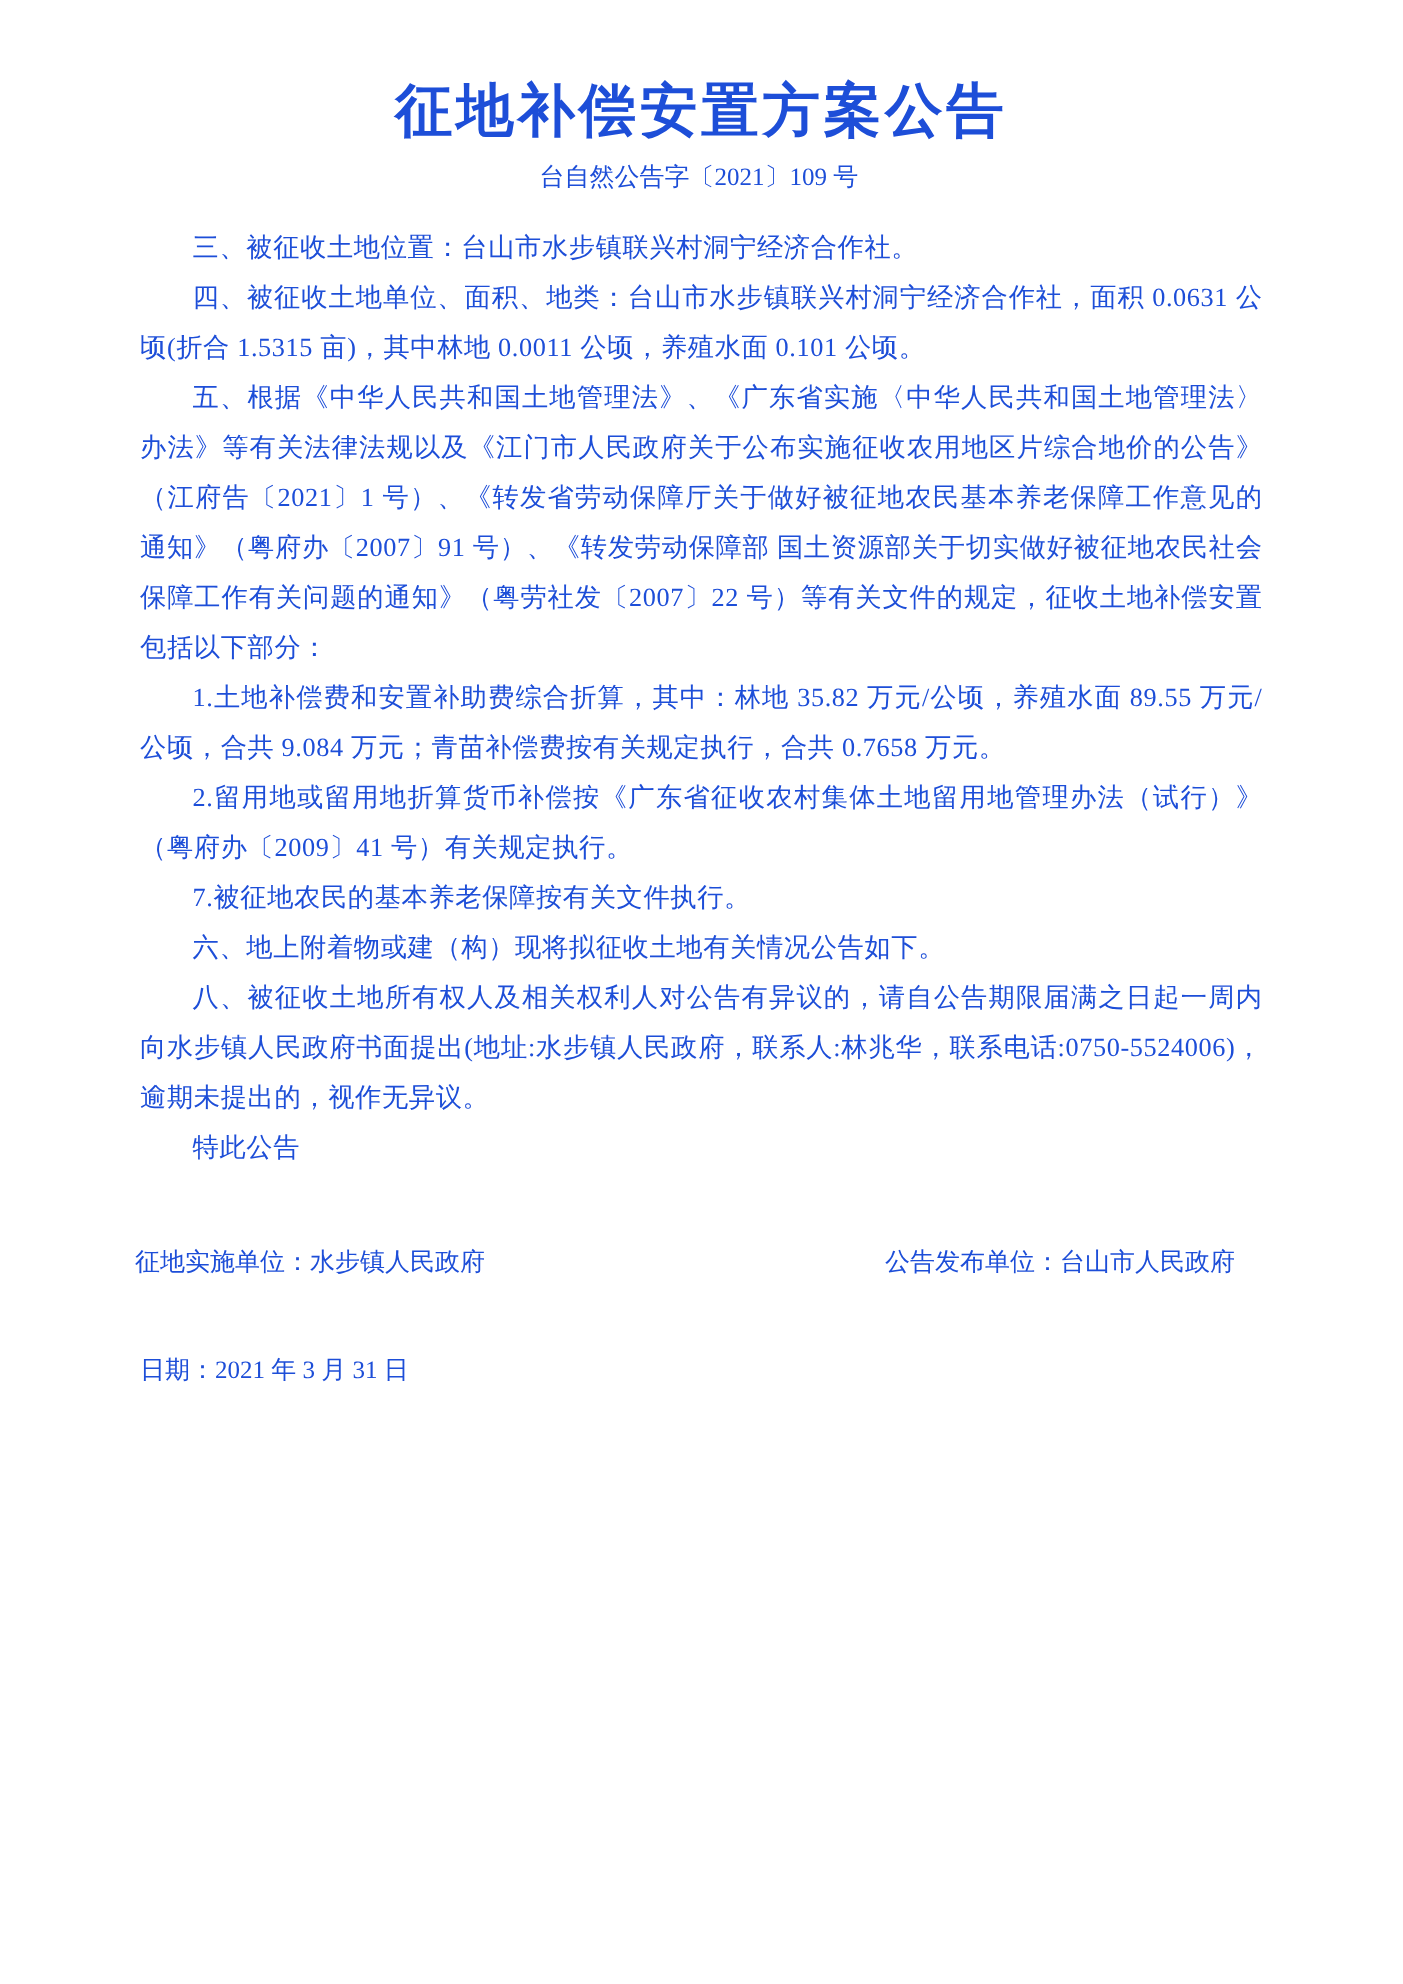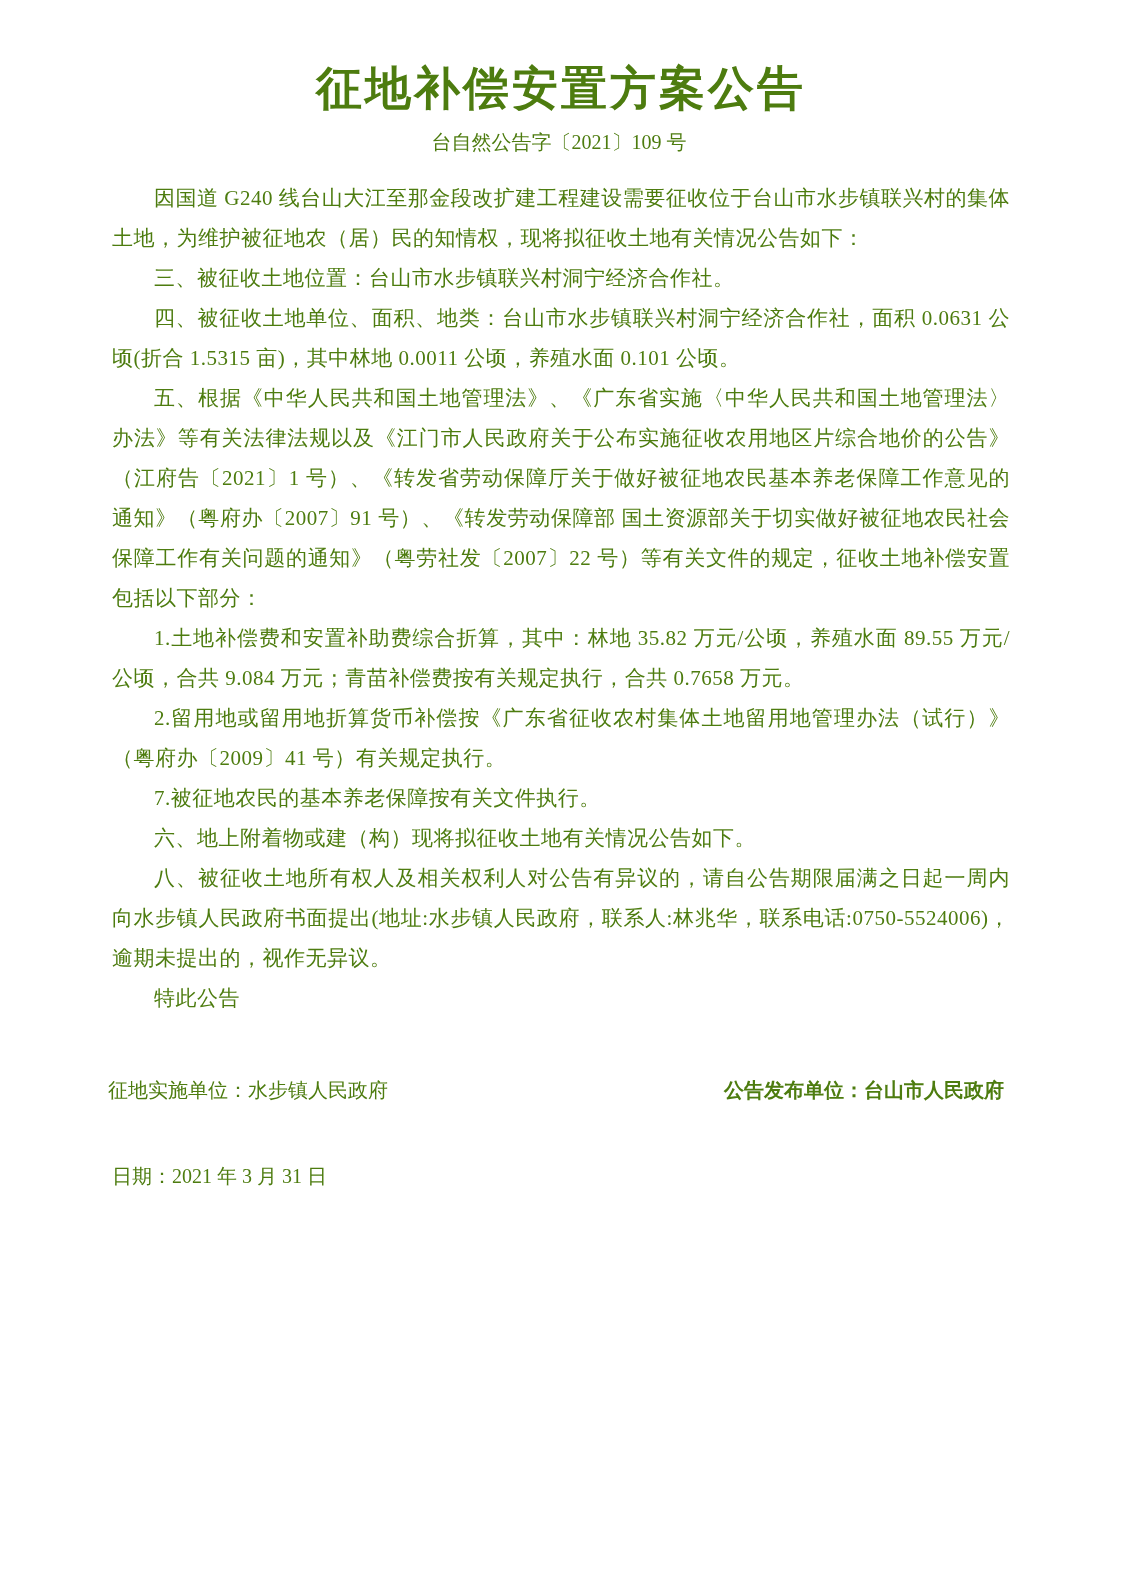--- a/index.html
+++ b/index.html
@@ -5,21 +5,21 @@
   html, body {
     margin: 0;
     padding: 0;
     background: #ffffff;
   }
   .page {
     position: relative;
     width: 1105px;
     height: 1587px;
     background: #ffffff;
-    color: #4d7c0f;
+    color: #1d4ed8;
     font-family: "Liberation Serif", "DejaVu Serif", serif;
     overflow: hidden;
   }
   .content {
     position: absolute;
     left: 112px;
     top: 60px;
     width: 898px;
   }
   .doc-title {
@@ -51,40 +51,39 @@
   .footer-row {
     display: flex;
     justify-content: space-between;
     align-items: baseline;
     font-size: 20px;
     line-height: 28px;
     margin-top: 58px;
     text-align: center;
   }
   .footer-row .left { margin-left: -4px; }
-  .footer-row .right { margin-right: 6px; font-weight: bold; }
+  .footer-row .right { margin-right: 22px; }
   .date-row {
     font-size: 20px;
     line-height: 28px;
     margin-top: 58px;
     padding-right: 10px;
   }
 </style>
 </head>
 <body>
 
 <div class="page">
   <div class="content">
 
     <h1 class="doc-title">征地补偿安置方案公告</h1>
 
     <div class="doc-number">台自然公告字〔2021〕109 号</div>
 
     <div class="doc-body">
-      <p>因国道 G240 线台山大江至那金段改扩建工程建设需要征收位于台山市水步镇联兴村的集体土地，为维护被征地农（居）民的知情权，现将拟征收土地有关情况公告如下：</p>
       <p>三、被征收土地位置：台山市水步镇联兴村洞宁经济合作社。</p>
       <p>四、被征收土地单位、面积、地类：台山市水步镇联兴村洞宁经济合作社，面积 0.0631 公顷(折合 1.5315 亩)，其中林地 0.0011 公顷，养殖水面 0.101 公顷。</p>
       <p>五、根据《中华人民共和国土地管理法》、《广东省实施〈中华人民共和国土地管理法〉办法》等有关法律法规以及《江门市人民政府关于公布实施征收农用地区片综合地价的公告》（江府告〔2021〕1 号）、《转发省劳动保障厅关于做好被征地农民基本养老保障工作意见的通知》（粤府办〔2007〕91 号）、《转发劳动保障部 国土资源部关于切实做好被征地农民社会保障工作有关问题的通知》（粤劳社发〔2007〕22 号）等有关文件的规定，征收土地补偿安置包括以下部分：</p>
       <p>1.土地补偿费和安置补助费综合折算，其中：林地 35.82 万元/公顷，养殖水面 89.55 万元/公顷，合共 9.084 万元；青苗补偿费按有关规定执行，合共 0.7658 万元。</p>
       <p>2.留用地或留用地折算货币补偿按《广东省征收农村集体土地留用地管理办法（试行）》（粤府办〔2009〕41 号）有关规定执行。</p>
       <p>7.被征地农民的基本养老保障按有关文件执行。</p>
       <p>六、地上附着物或建（构）现将拟征收土地有关情况公告如下。</p>
       <p>八、被征收土地所有权人及相关权利人对公告有异议的，请自公告期限届满之日起一周内向水步镇人民政府书面提出(地址:水步镇人民政府，联系人:林兆华，联系电话:0750-5524006)，逾期未提出的，视作无异议。</p>
       <p>特此公告</p>
     </div>

